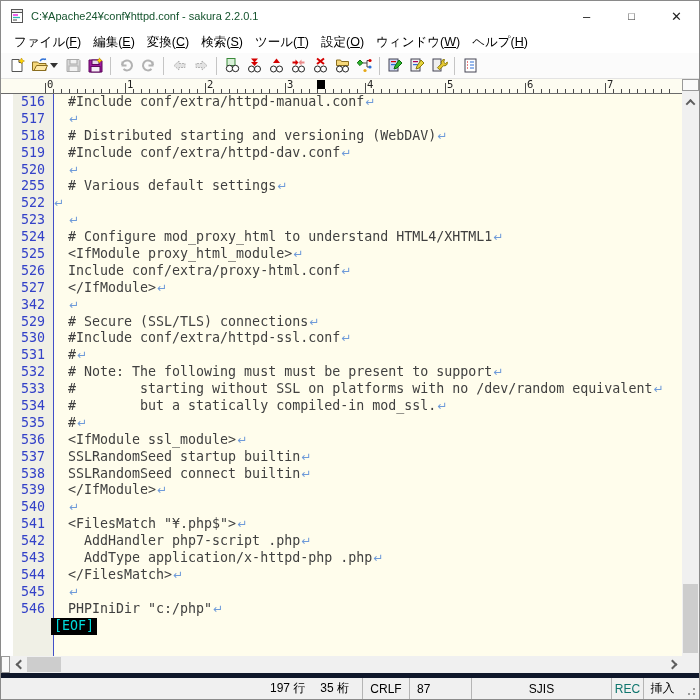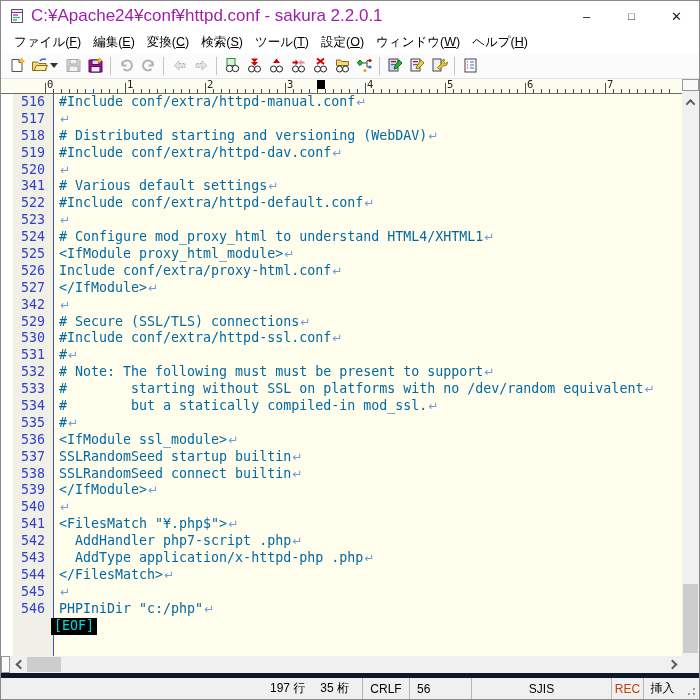--- a/index.html
+++ b/index.html
@@ -5,21 +5,21 @@
   * { box-sizing: border-box; margin: 0; padding: 0; }
   html,body { background:#cfcfcf; }
   .window {
     position: relative; width: 700px; height: 700px; background: #fff;
     border: 1px solid #8a8a8a; overflow: hidden;
     font-family: "Liberation Sans", sans-serif; color:#000;
   }
   
   .titlebar { position:absolute; left:0; top:0; width:698px; height:30px; background:#fff; display:flex; align-items:center; }
   .appicon { margin:0 6px 0 8px; width:16px; height:16px; }
-  .title-text { font-size:17px; color:#a21caf; }
+  .title-text { font-size:11px; color:#14532d; }
   .winbtns { position:absolute; right:0; top:0; height:30px; display:flex; }
   .winbtn { width:45px; height:30px; display:flex; align-items:center; justify-content:center; font-size:13px; color:#222; cursor:default; }
   .winbtn.max { font-size:11px; }
   
   .menubar { position:absolute; left:0; top:30px; width:698px; height:22px; background:#fff; display:flex; align-items:center; padding-left:7px; }
   .menu-item { font-size:12.5px; padding:2px 6px; color:#000; white-space:nowrap; }
   .menu-item u { text-decoration:underline; }
   
   .toolbar { position:absolute; left:0; top:52px; width:698px; height:26px; background:#fbfbfb; border-bottom:1px solid #e3e3e3; display:flex; align-items:center; padding-left:5px; }
   .tbtn { width:22px; height:22px; display:flex; align-items:center; justify-content:center; }
@@ -37,21 +37,21 @@
   }
   .ruler-num { position:absolute; top:-1px; font-family:"DejaVu Sans Mono", monospace; font-size:10.5px; color:#222; }
   .caret-marker { position:absolute; left:272px; top:1px; width:8px; height:9px; background:#000; }
   
   .editor { position:absolute; left:12px; top:93px; width:681px; height:562px; background:#fffdec; overflow:hidden; cursor:text; }
   .gutter-bg { position:absolute; left:0; top:0; width:40px; height:562px; background:#f0f0e6; }
   .gutter-sep { position:absolute; left:40px; top:0; width:1px; height:562px; background:#4250c8; }
   .rows { position:absolute; left:0; top:0; width:100%; }
   .row { display:flex; height:16.9px; line-height:16.9px; font-family:"DejaVu Sans Mono", monospace; font-size:13.3px; white-space:pre; }
   .ln { display:inline-block; width:40px; padding-right:8px; text-align:right; color:#3341c8; flex:none; }
-  .code { margin-left:6px; color:#0369a1; }
+  .code { margin-left:15px; color:#404040; }
   .nl { color:#6f9bd9; font-size:12px; margin-left:1px; font-family:"DejaVu Sans", sans-serif; }
   .eof { margin-left:-2px; background:#000; color:#00dcdc; padding:0 3px; }
   
   .vscroll { position:absolute; left:681px; top:78px; width:17px; height:594px; background:#f0f0f0; }
   .vsplit { position:absolute; left:0; top:0; width:17px; height:12px; background:#fafafa; border:1px solid #999; }
   .vthumb { position:absolute; left:1px; top:505px; width:15px; height:69px; background:#cdcdcd; }
   .hscroll { position:absolute; left:0; top:655px; width:681px; height:17px; background:#f0f0f0; }
   .hsplit { position:absolute; left:0; top:0; width:9px; height:17px; background:#fafafa; border:1px solid #999; }
   .hthumb { position:absolute; left:26px; top:1px; width:34px; height:15px; background:#cdcdcd; }
   .sbtn { position:absolute; display:flex; align-items:center; justify-content:center; }
@@ -62,21 +62,21 @@
   .chev.right { transform:rotate(135deg); margin-right:3px; }
   .corner { position:absolute; left:681px; top:655px; width:17px; height:17px; background:#f0f0f0; }
   
   .statusbar { position:absolute; left:0; top:672px; width:698px; height:26px; background:#f0f0f0; border-top:5px solid #0f172a; display:flex; align-items:stretch; font-size:12px; }
   .cell { display:flex; align-items:center; justify-content:center; border-left:1px solid #b5b5b5; white-space:nowrap; }
   .cell.first { border-left:none; flex:1; justify-content:flex-end; padding-right:13px; }
   .cursor-line { margin-right:15px; }
   .w-eol { width:47px; }
   .w-code { width:62px; justify-content:flex-start; padding-left:7px; }
   .w-enc { width:140px; }
-  .w-rec { width:32px; color:#c2410c; }
+  .w-rec { width:32px; color:#0f766e; }
   .w-ins { width:38px; }
   .grip { width:18px; border-left:none; position:relative; }
   .grip i { position:absolute; width:2px; height:2px; background:#9a9a9a; }
   .grip i:nth-child(1){ right:4px; bottom:4px; }
   .grip i:nth-child(2){ right:4px; bottom:9px; }
   .grip i:nth-child(3){ right:9px; bottom:4px; }
 </style>
 </head>
 <body>
 
@@ -269,22 +269,22 @@
 
   <div class="editor">
     <div class="gutter-bg"></div>
     <div class="gutter-sep"></div>
     <div class="rows">
       <div class="row"><span class="ln">516</span><span class="code">#Include conf/extra/httpd-manual.conf</span><span class="nl">↵</span></div>
       <div class="row"><span class="ln">517</span><span class="code"></span><span class="nl">↵</span></div>
       <div class="row"><span class="ln">518</span><span class="code"># Distributed starting and versioning (WebDAV)</span><span class="nl">↵</span></div>
       <div class="row"><span class="ln">519</span><span class="code">#Include conf/extra/httpd-dav.conf</span><span class="nl">↵</span></div>
       <div class="row"><span class="ln">520</span><span class="code"></span><span class="nl">↵</span></div>
-      <div class="row"><span class="ln">341</span><span class="code"># Various default settings</span><span class="nl">↵</span></div>
-      <div class="row"><span class="ln">522</span><span class="code">#Include conf/extra/httpd-default.conf</span><span class="nl">↵</span></div>
+      <div class="row"><span class="ln">255</span><span class="code"># Various default settings</span><span class="nl">↵</span></div>
+      <div class="row"><span class="ln">522</span><span class="nl">↵</span></div>
       <div class="row"><span class="ln">523</span><span class="code"></span><span class="nl">↵</span></div>
       <div class="row"><span class="ln">524</span><span class="code"># Configure mod_proxy_html to understand HTML4/XHTML1</span><span class="nl">↵</span></div>
       <div class="row"><span class="ln">525</span><span class="code">&lt;IfModule proxy_html_module&gt;</span><span class="nl">↵</span></div>
       <div class="row"><span class="ln">526</span><span class="code">Include conf/extra/proxy-html.conf</span><span class="nl">↵</span></div>
       <div class="row"><span class="ln">527</span><span class="code">&lt;/IfModule&gt;</span><span class="nl">↵</span></div>
       <div class="row"><span class="ln">342</span><span class="code"></span><span class="nl">↵</span></div>
       <div class="row"><span class="ln">529</span><span class="code"># Secure (SSL/TLS) connections</span><span class="nl">↵</span></div>
       <div class="row"><span class="ln">530</span><span class="code">#Include conf/extra/httpd-ssl.conf</span><span class="nl">↵</span></div>
       <div class="row"><span class="ln">531</span><span class="code">#</span><span class="nl">↵</span></div>
       <div class="row"><span class="ln">532</span><span class="code"># Note: The following must must be present to support</span><span class="nl">↵</span></div>
@@ -328,21 +328,21 @@
       </div>
   </div>
   <div class="corner"></div>
 
   <div class="statusbar">
     <div class="cell first">
       <span class="cursor-line">197 行</span>
       <span>35 桁</span>
     </div>
     <div class="cell w-eol">CRLF</div>
-    <div class="cell w-code">56</div>
+    <div class="cell w-code">87</div>
     <div class="cell w-enc">SJIS</div>
     <div class="cell w-rec">REC</div>
     <div class="cell w-ins">挿入</div>
     <div class="cell grip">
         <i></i>
         <i></i>
         <i></i>
       </div>
   </div>
 

